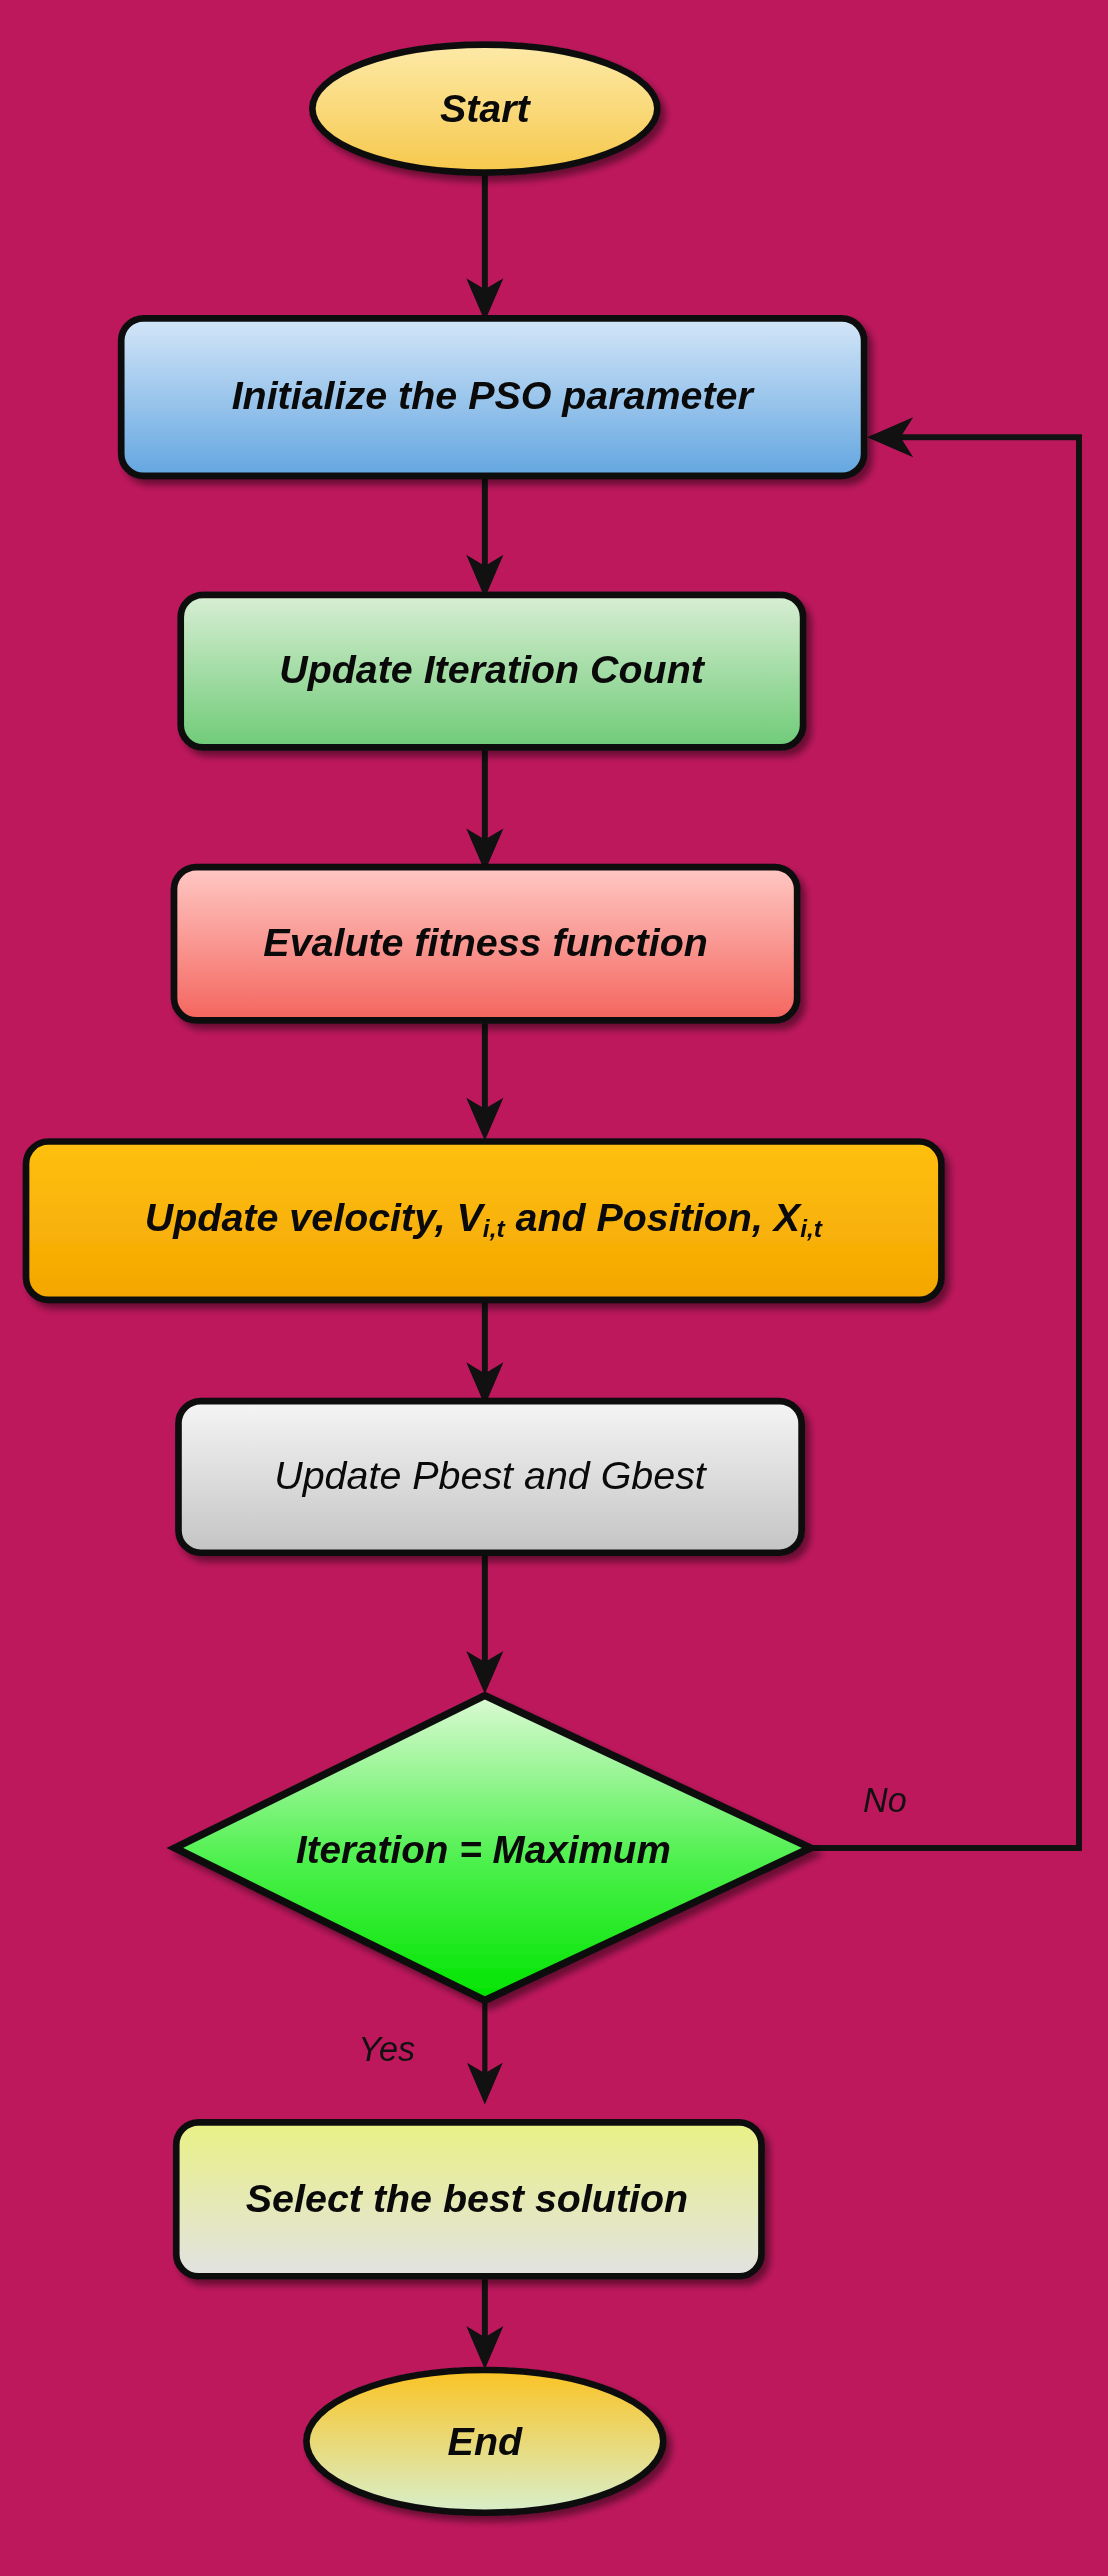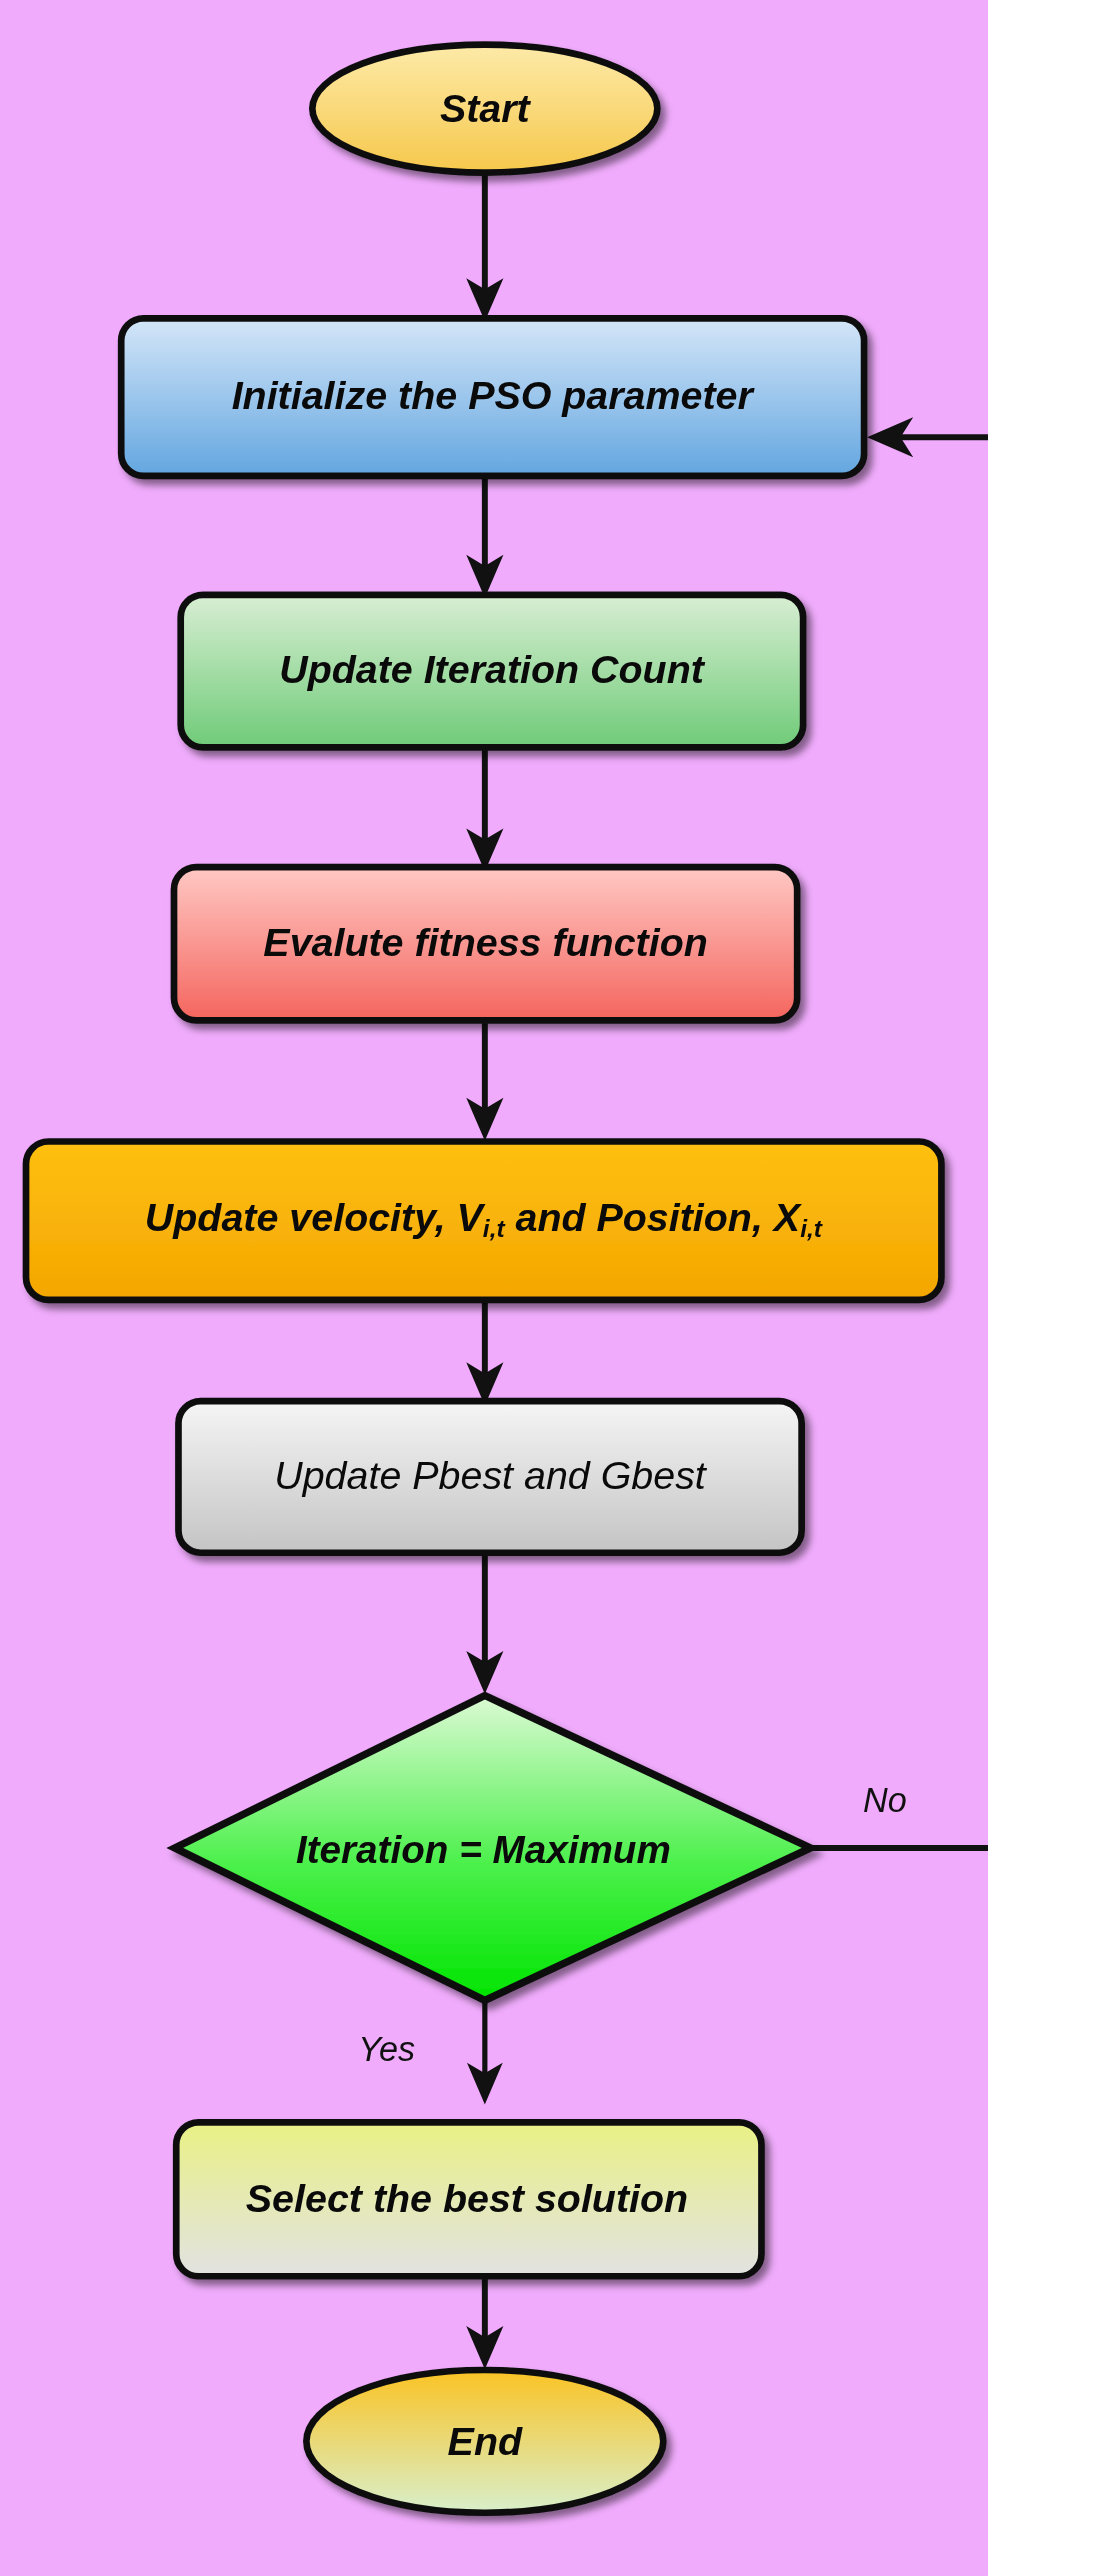--- a/index.html
+++ b/index.html
@@ -5,23 +5,23 @@
   html, body {
     margin: 0;
     padding: 0;
     background: #ffffff;
   }
   body {
     font-family: "Liberation Sans", sans-serif;
   }
   #flowchart-root {
     position: relative;
-    width: 988px;
+    width: 1108px;
     height: 2576px;
-    background: #f0abfc;
+    background: #be185d;
     overflow: hidden;
   }
   #flow-svg {
     position: absolute;
     left: 0;
     top: 0;
     width: 1108px;
     height: 2576px;
     display: block;
   }

